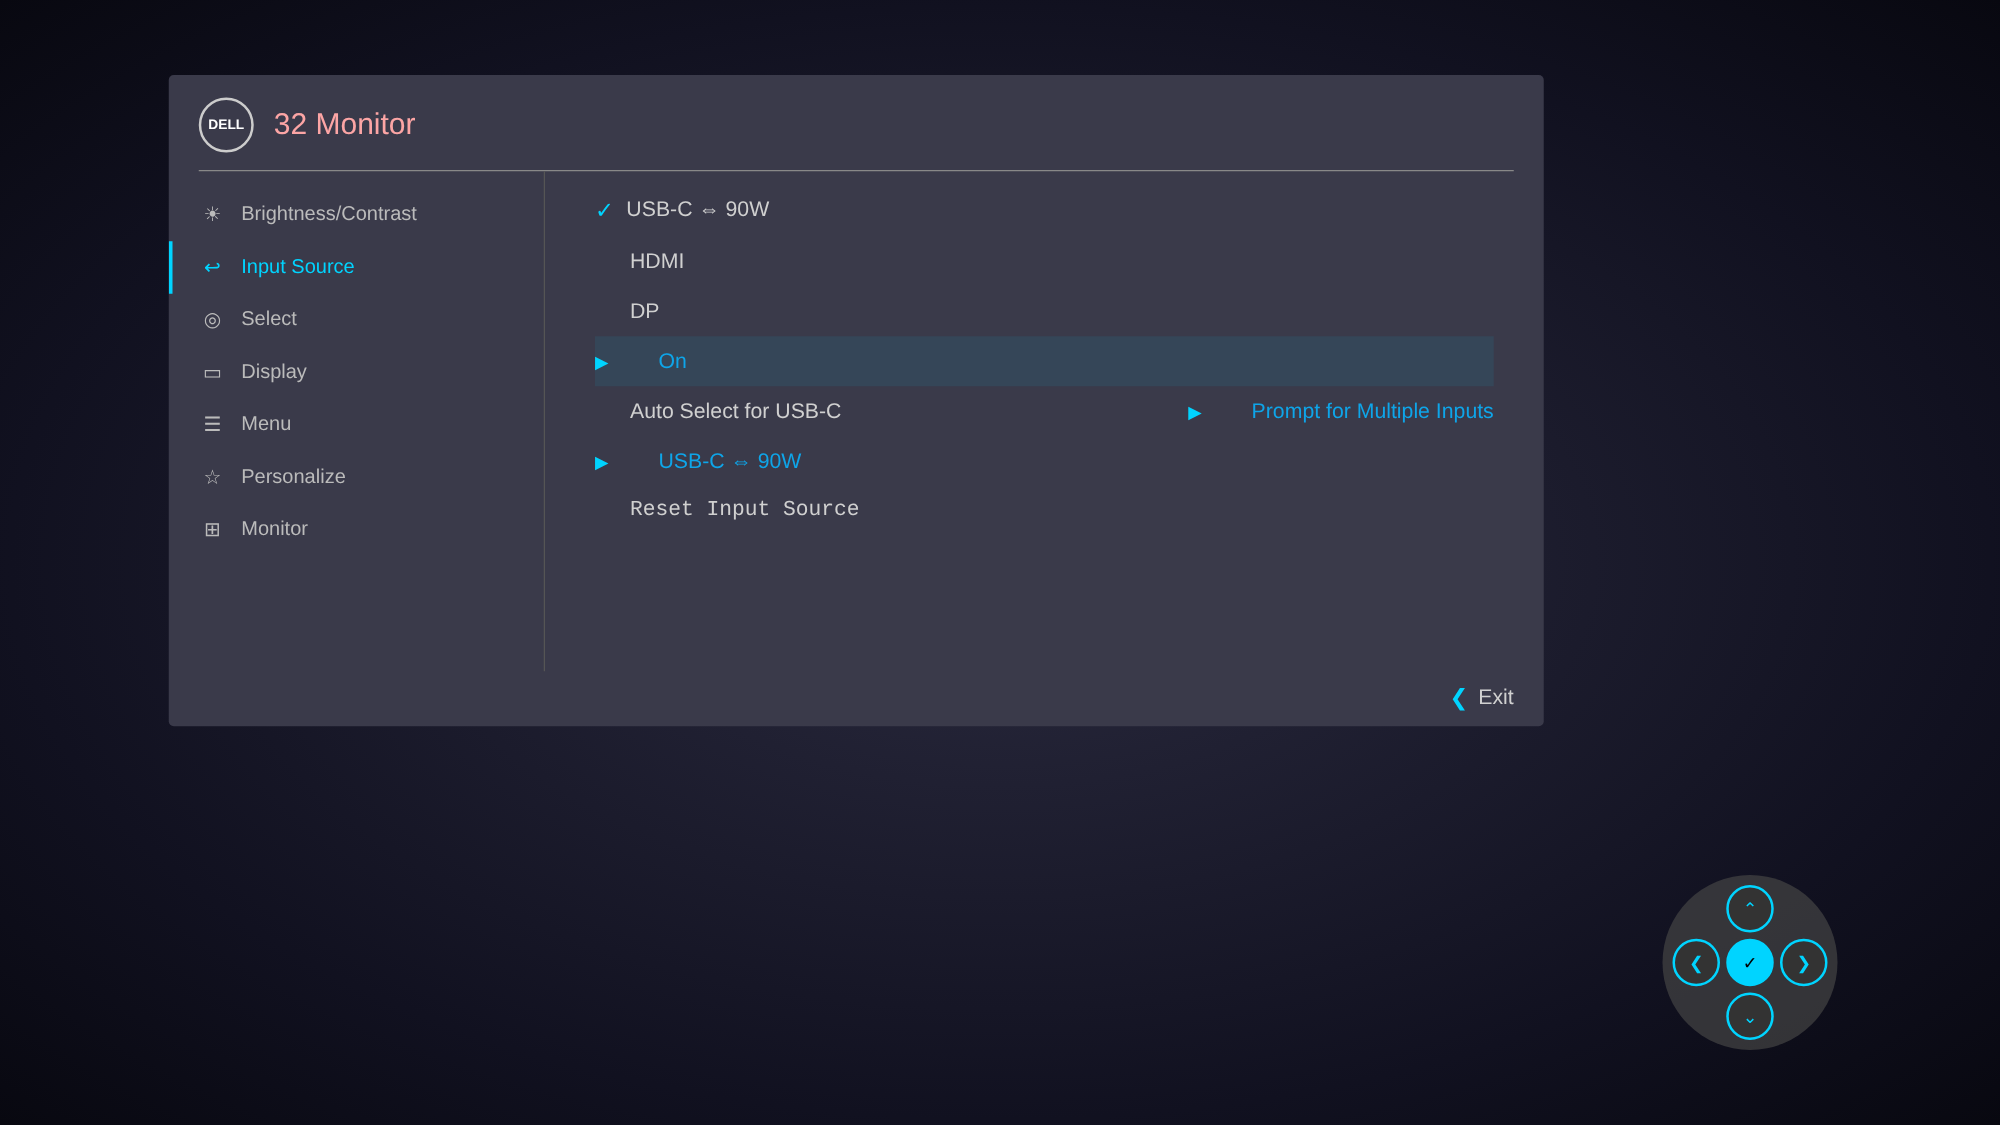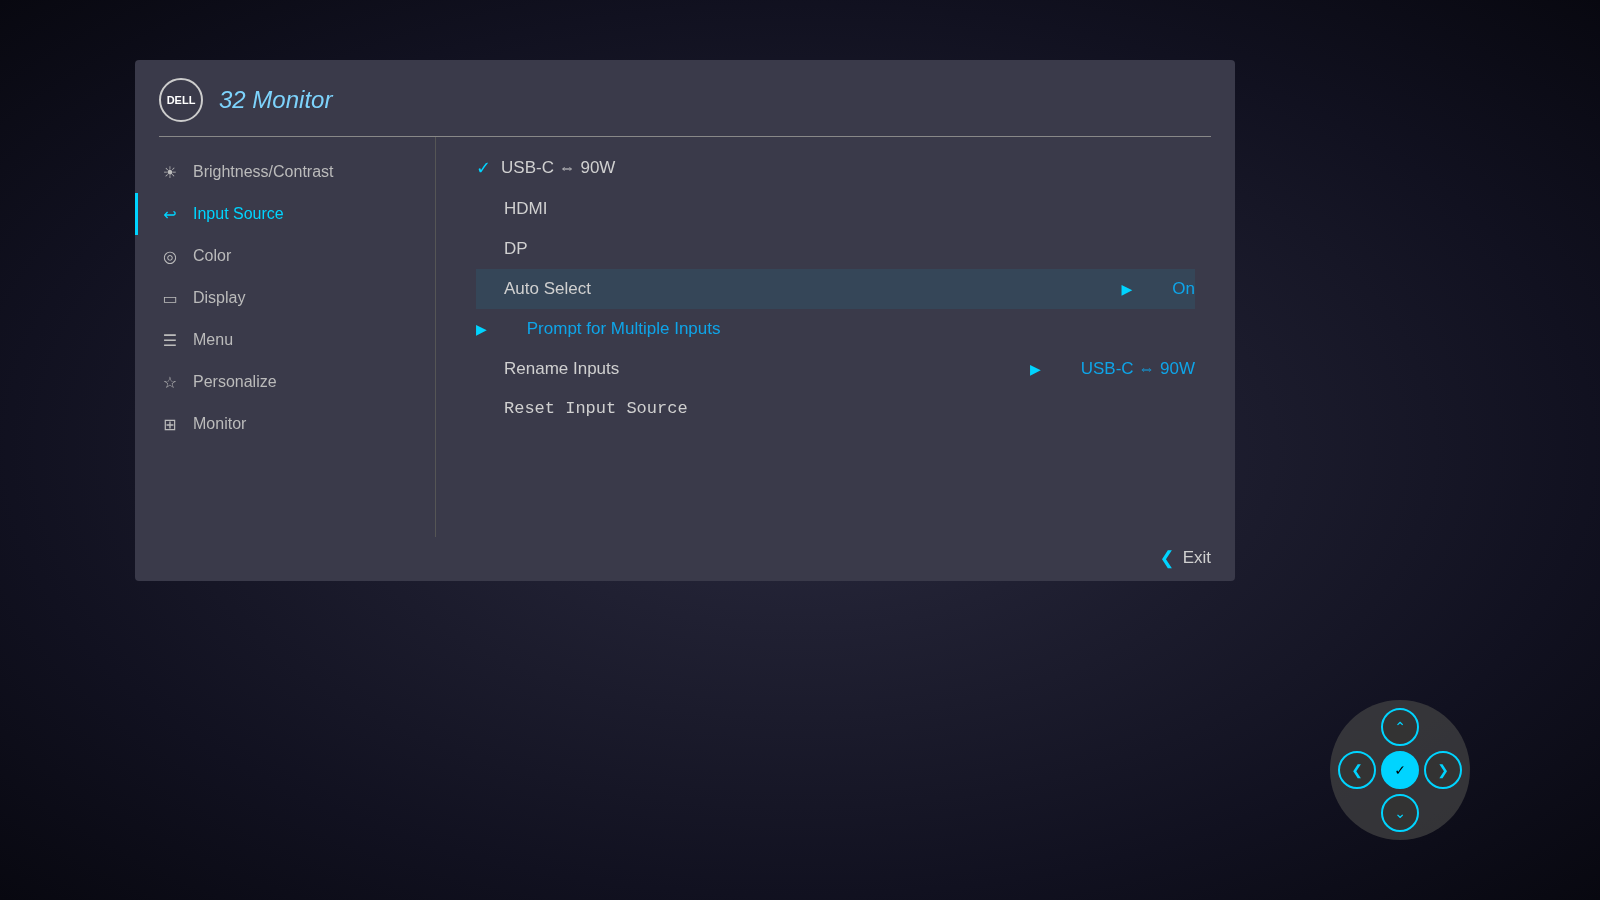--- a/index.html
+++ b/index.html
@@ -48,24 +48,23 @@
       display: flex;
       align-items: center;
       justify-content: center;
       color: #fff;
       font-size: 11px;
       font-weight: bold;
       background: transparent;
     }
 
     .osd-title {
-      color: #7dd3fc;
+      color: #fca5a5;
       font-size: 24px;
       font-weight: normal;
-      font-style: italic;
     }
 
     .osd-divider {
       height: 1px;
       background: #888;
       margin: 0 24px;
     }
 
     
     .osd-body {
@@ -244,21 +243,21 @@
         <span>Brightness/Contrast</span>
       </div>
 
       <div class="sidebar-item active">
         <span class="sidebar-icon">↩</span>
         <span>Input Source</span>
       </div>
 
       <div class="sidebar-item">
         <span class="sidebar-icon">◎</span>
-        <span>Color</span>
+        <span>Select</span>
       </div>
 
       <div class="sidebar-item">
         <span class="sidebar-icon">▭</span>
         <span>Display</span>
       </div>
 
       <div class="sidebar-item">
         <span class="sidebar-icon">☰</span>
         <span>Menu</span>
@@ -285,32 +284,31 @@
 
       <div class="content-item">
         <span class="item-label" style="padding-left:28px;">HDMI</span>
       </div>
 
       <div class="content-item">
         <span class="item-label" style="padding-left:28px;">DP</span>
       </div>
 
       <div class="content-item selected">
-        <span class="item-label" style="padding-left:28px;">Auto Select</span>
         <span class="arrow">▶</span>
         <span class="item-value">On</span>
       </div>
 
       <div class="content-item">
+        <span class="item-label" style="padding-left:28px;">Auto Select for USB-C</span>
         <span class="arrow">▶</span>
         <span class="item-value">Prompt for Multiple Inputs</span>
       </div>
 
       <div class="content-item">
-        <span class="item-label" style="padding-left:28px;">Rename Inputs</span>
         <span class="arrow">▶</span>
         <span class="item-value">USB-C ⇔ 90W</span>
       </div>
 
       <div class="content-item">
         <span class="item-label" style="padding-left:28px;font-family:Liberation Mono, monospace;">Reset Input Source</span>
       </div>
 
     </div>
 

